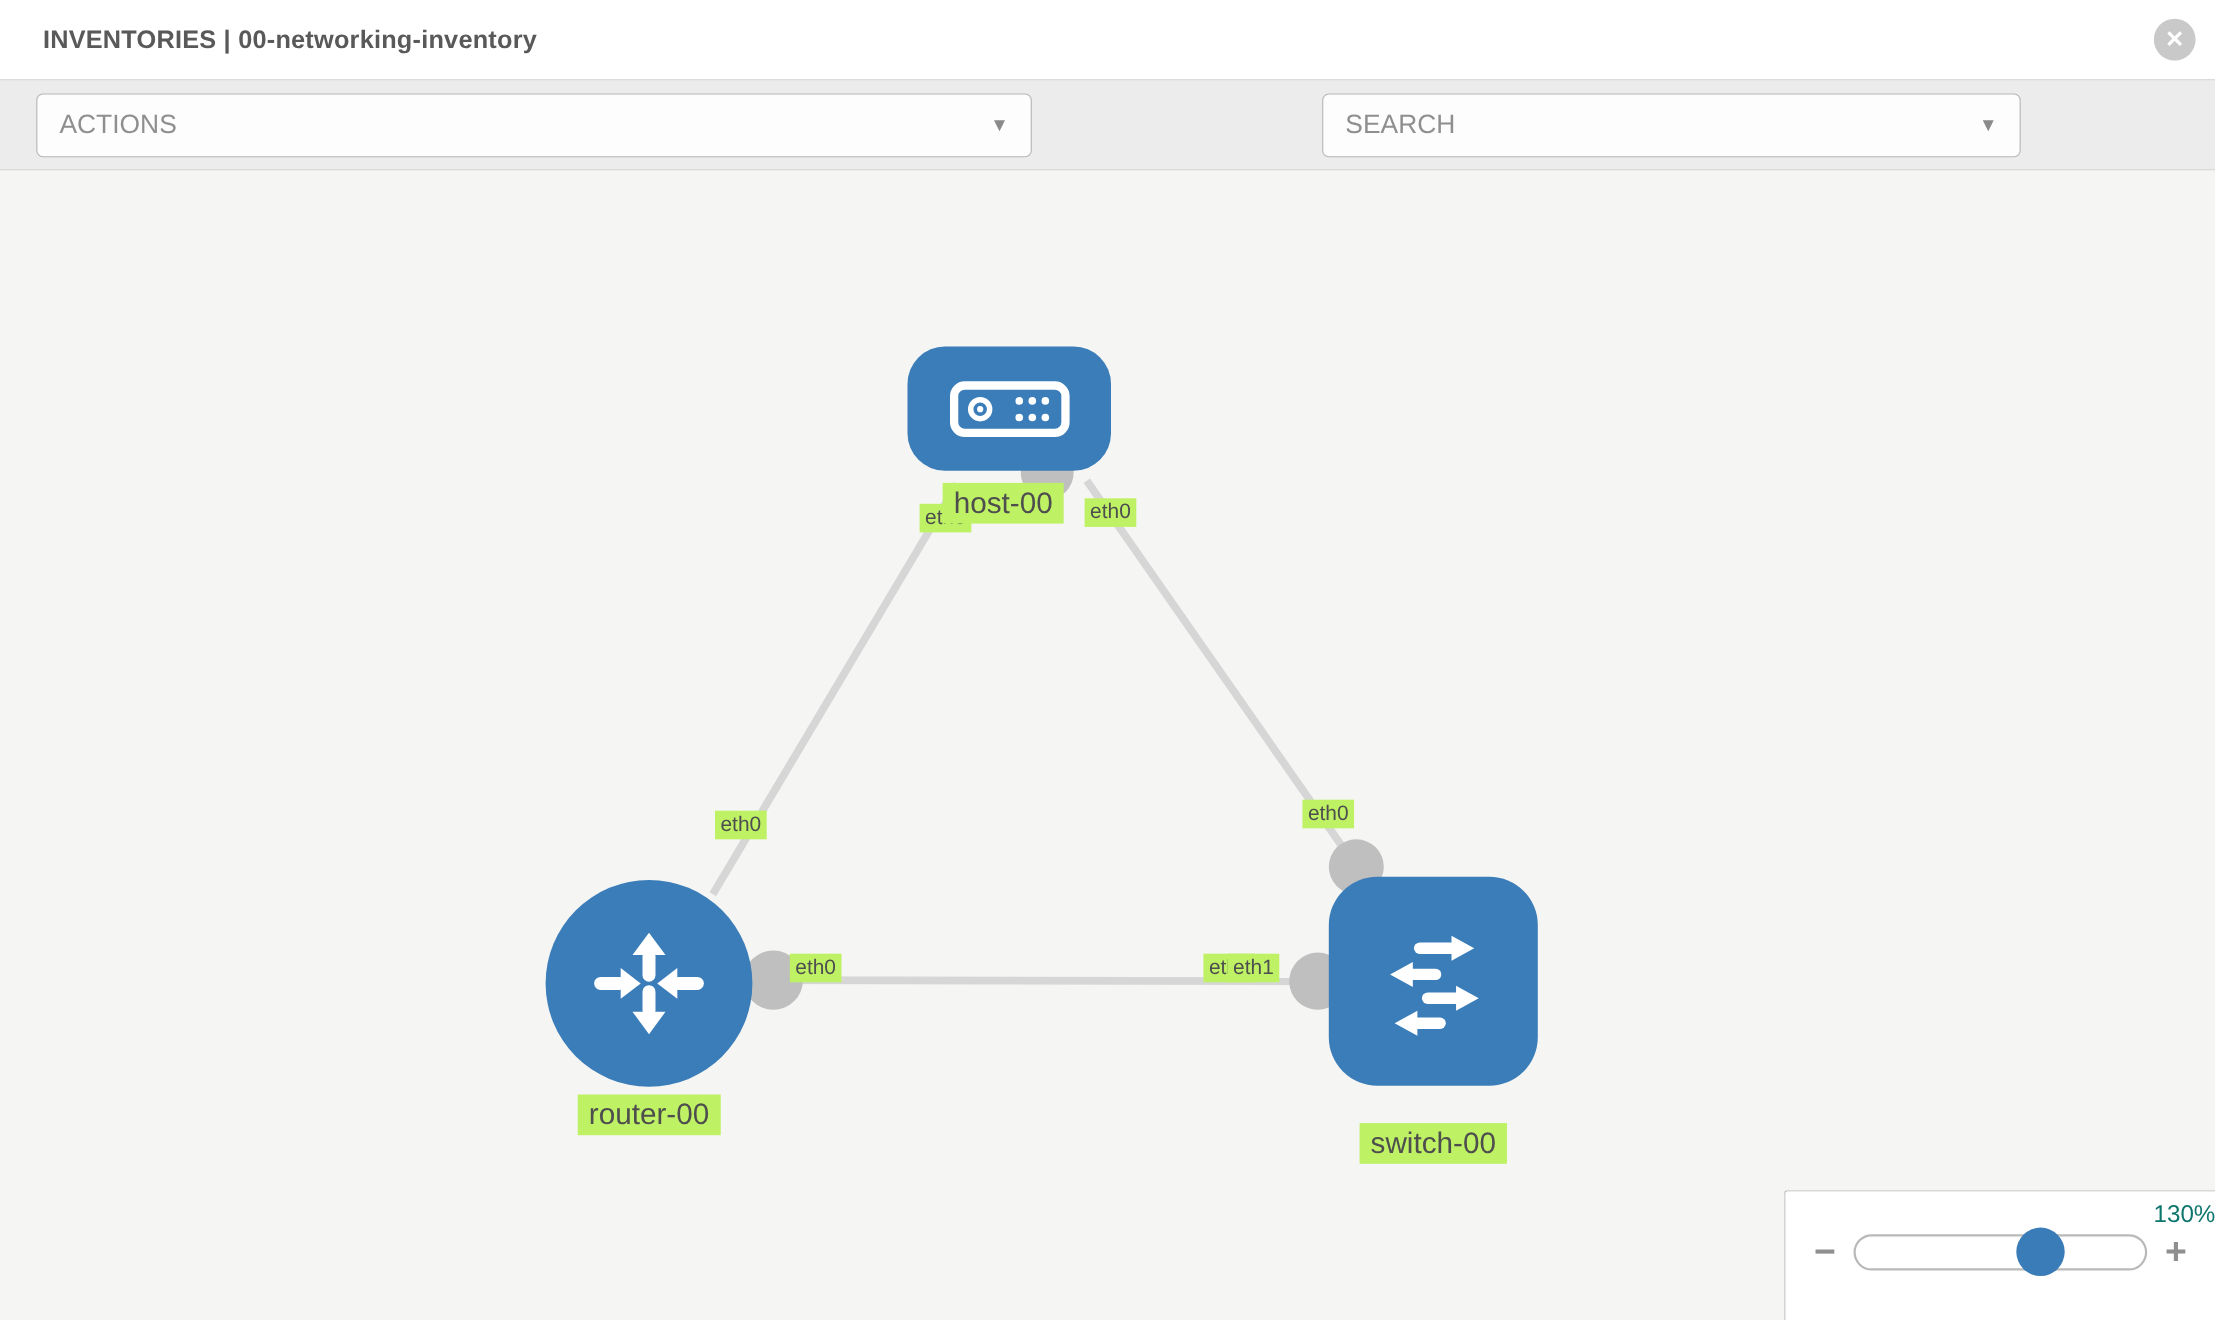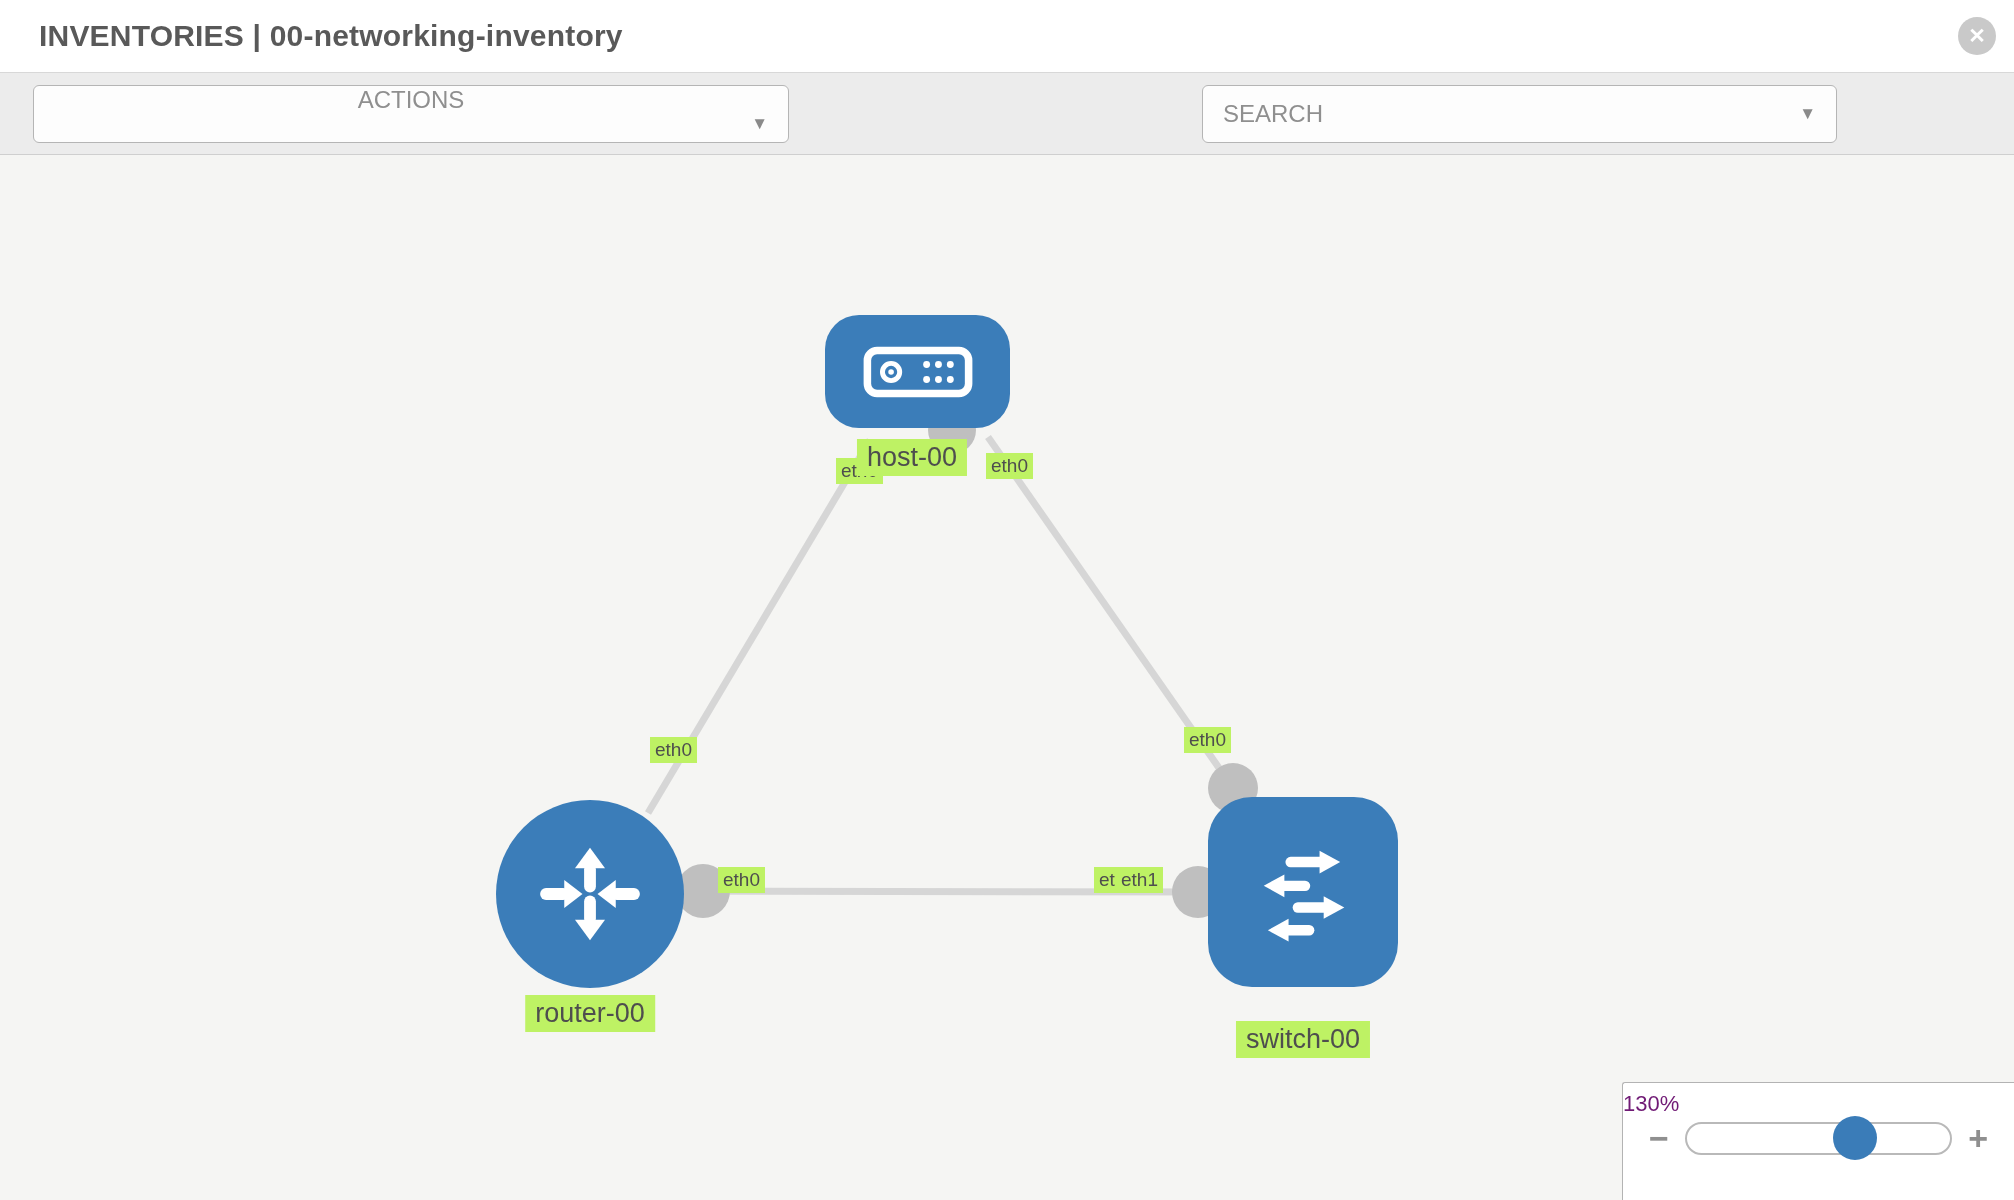--- a/index.html
+++ b/index.html
@@ -6,34 +6,34 @@
     --node_blue:#3b7db9; --connector_gray:#bfbfbf; --link_gray:#d6d6d6;
     --icon_gray:#8d959d; --accent_blue:#3a7cb8;
   }
   *{box-sizing:border-box; margin:0; padding:0;}
   html,body{width:2014px;height:1200px;overflow:hidden;background:#fff;
     font-family:"Liberation Sans","DejaVu Sans",sans-serif;}
   .page{position:relative;width:2014px;height:1200px;}
 
   
   .header{position:absolute;left:0;top:0;width:100%;height:72px;background:#fff;}
-  .header h1{position:absolute;left:39px;top:0;line-height:72px;font-size:30px;
+  .header h1{position:absolute;left:39px;top:0;line-height:72px;font-size:23px;
     font-weight:bold;color:#595959;letter-spacing:.2px;}
   .close-btn{position:absolute;right:18px;top:17px;width:38px;height:38px;border-radius:50%;
     background:#c9c9c9;color:#fff;display:flex;align-items:center;justify-content:center;
     font-size:21px;font-weight:bold;cursor:pointer;border:none;}
 
   
   .toolbar{position:absolute;left:0;top:72px;width:100%;height:83px;background:#ececec;
     border-top:1px solid #d8d8d8;border-bottom:1px solid #cfcfcf;}
   .select-box{position:absolute;top:12px;height:58px;background:#fdfdfd;
     border:1px solid #b5b5b5;border-radius:6px;display:flex;align-items:center;
     padding:0 20px;font-size:24px;color:#8f8f8f;cursor:pointer;}
   .select-box .caret{margin-left:auto;font-size:17px;color:#8a8a8a;}
-  .actions-box{left:33px;width:756px;flex-direction:column;}
+  .actions-box{left:33px;width:905px;}
   .search-box{left:1202px;width:635px;}
   .tool-icon{position:absolute;top:92px;width:46px;height:46px;background:none;border:none;
     cursor:pointer;padding:0;}
   .tool-icon svg{display:block;}
   .wrench-btn{left:1038px;}
   .key-btn{left:1106px;}
 
   
   .canvas{position:absolute;left:0;top:155px;width:2014px;height:1045px;background:#f5f5f3;}
   .canvas svg.links{position:absolute;left:0;top:0;z-index:1;}
@@ -45,21 +45,21 @@
   .chip{position:absolute;z-index:3;background:#bef264;color:#4e4e4e;font-size:19px;
     line-height:24px;padding:1px 5px;white-space:nowrap;}
   .node-label{z-index:4;font-size:27px;line-height:33px;padding:2px 10px;
     transform:translateX(-50%);cursor:pointer;}
   .z5{z-index:5;}
 
   
   .zoom-panel{position:absolute;left:1622px;top:1082px;width:392px;height:118px;
     background:#fff;border:1px solid #b3b3b3;border-right:none;border-bottom:none;
     border-radius:3px 0 0 0;z-index:6;}
-  .zoom-level{text-align:left;margin-top:8px;font-size:22px;color:#701a75;}
+  .zoom-level{text-align:right;margin-top:8px;font-size:22px;color:#0f766e;}
   .zoom-row{display:flex;align-items:center;padding:0 26px;margin-top:4px;}
   .zoom-minus,.zoom-plus{background:none;border:none;font-size:34px;font-weight:bold;
     color:#8f8f8f;cursor:pointer;line-height:34px;padding:0;}
   .zoom-track{flex:1;height:33px;margin:0 16px;border:2px solid #b9b9b9;border-radius:17px;
     background:#fff;position:relative;cursor:pointer;}
   .zoom-thumb{position:absolute;width:44px;height:44px;border-radius:50%;
     background:var(--accent_blue);top:50%;left:64%;transform:translate(-50%,-50%);cursor:grab;}
 </style>
 </head>
 <body>

